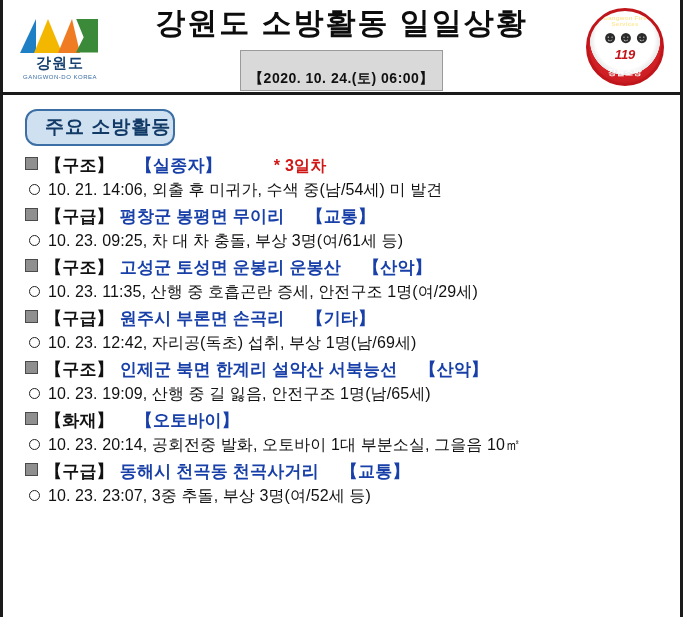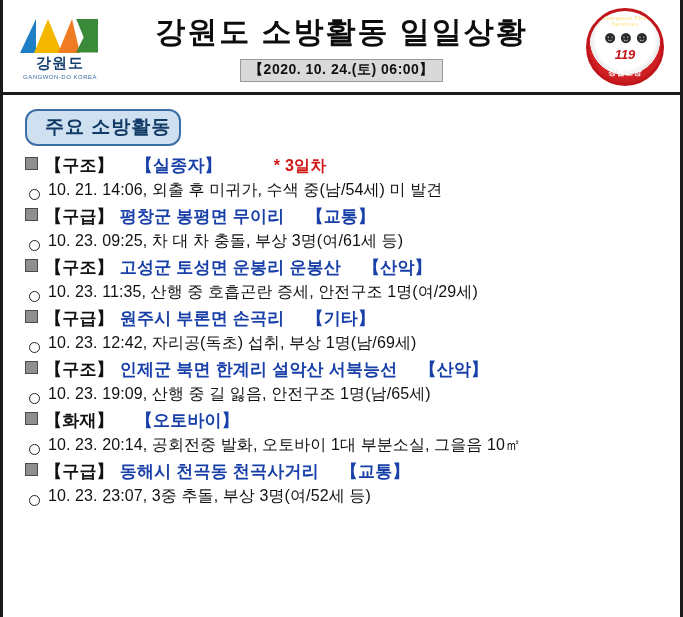--- a/index.html
+++ b/index.html
@@ -109,21 +109,21 @@
     white-space: nowrap;
   }
   .doc-date-wrap {
     margin-top: 6px;
     text-align: center;
   }
   .doc-date {
     display: inline-block;
     background: #d9d9d9;
     border: 1px solid #9a9a9a;
-    padding: 1px 8px 2px 8px;
+    padding: 19px 8px 2px 8px;
     font-size: 14px;
     font-weight: bold;
     color: #111;
     letter-spacing: 0.5px;
   }
   .logo-right {
     position: absolute;
     right: 16px;
     top: 8px;
     width: 78px;
@@ -178,21 +178,21 @@
     letter-spacing: 0.5px;
   }
 
   
   .section-bar {
     margin: 14px 0 8px 22px;
     display: inline-block;
     background: #cfe0f0;
     border: 2px solid #3c6fa5;
     border-radius: 12px;
-    padding: 3px 8px 4px 18px;
+    padding: 3px 2px 4px 18px;
   }
   .section-bar span {
     font-size: 19px;
     font-weight: bold;
     color: #123a66;
     letter-spacing: 1px;
   }
 
   
   .entries {
@@ -232,21 +232,21 @@
     margin-left: 22px;
   }
   .note {
     color: #d01616;
     font-weight: bold;
     margin-left: 52px;
     font-size: 16px;
   }
   .entry-detail {
     display: flex;
-    align-items: flex-end;
+    align-items: center;
     margin: 3px 0 0 4px;
     font-size: 16px;
     letter-spacing: 0.1px;
     white-space: nowrap;
   }
   .bullet-circ {
     display: inline-block;
     width: 9px;
     height: 9px;
     border: 1.5px solid #222;

